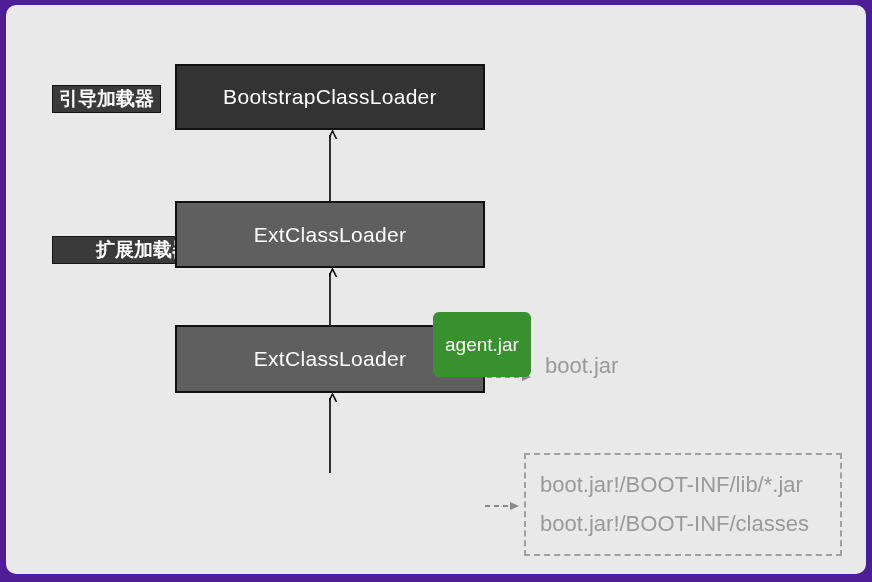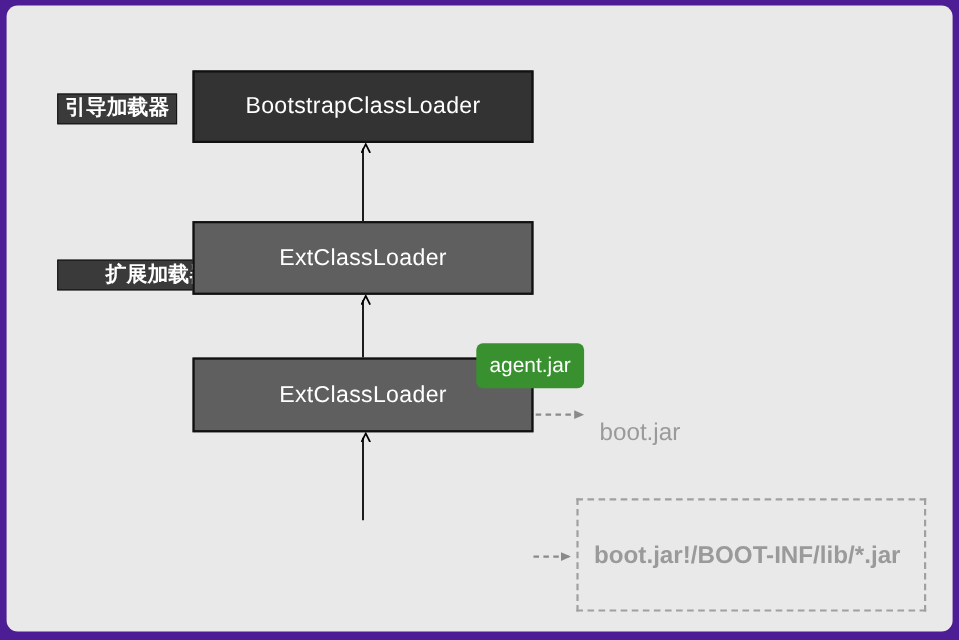--- a/index.html
+++ b/index.html
@@ -62,46 +62,45 @@
   .badge-green {
     position: absolute;
     left: 433px; top: 312px;
     height: 33px;
     background: #38902f;
     border-radius: 6px;
     color: #ffffff;
     font-size: 19px;
     display: flex;
     align-items: center;
-    padding: 4px 12px;
+    padding: 16px 12px;
     z-index: 3;
   }
 
   .muted-text {
     position: absolute;
     color: #9a9a9a;
     font-size: 22px;
     z-index: 2;
     white-space: nowrap;
   }
-  #boot-jar-text { left: 545px; top: 380px; }
+  #boot-jar-text { left: 545px; top: 353px; }
 
   .dashed-box {
     position: absolute;
     left: 524px; top: 453px;
     width: 318px; height: 103px;
     box-sizing: border-box;
     border: 2px dashed #a0a0a0;
     display: flex;
     flex-direction: column;
     justify-content: center;
     gap: 13px;
     padding-left: 14px;
     z-index: 2;
-    font-weight: bold;
   }
   .dashed-box .line {
     color: #9a9a9a;
     font-size: 22px;
     white-space: nowrap;
   }
 
   svg.arrows {
     position: absolute;
     left: 0; top: 0;
@@ -137,14 +136,15 @@
   <div class="node dark" id="node-bootstrap">BootstrapClassLoader</div>
   <div class="node gray" id="node-ext">ExtClassLoader</div>
   <div class="node gray" id="node-app">ExtClassLoader</div>
 
   <div class="badge-green">agent.jar</div>
 
   <div class="muted-text" id="boot-jar-text">boot.jar</div>
 
   <div class="dashed-box">
     <div class="line">boot.jar!/BOOT-INF/lib/*.jar</div>
+    <div class="line">boot.jar!/BOOT-INF/classes</div>
   </div>
 </div>
 
 </body></html>

